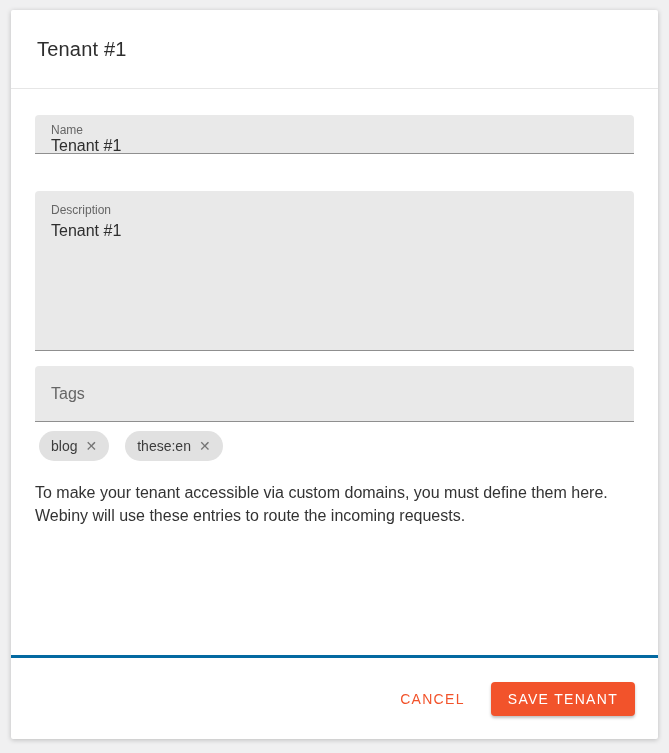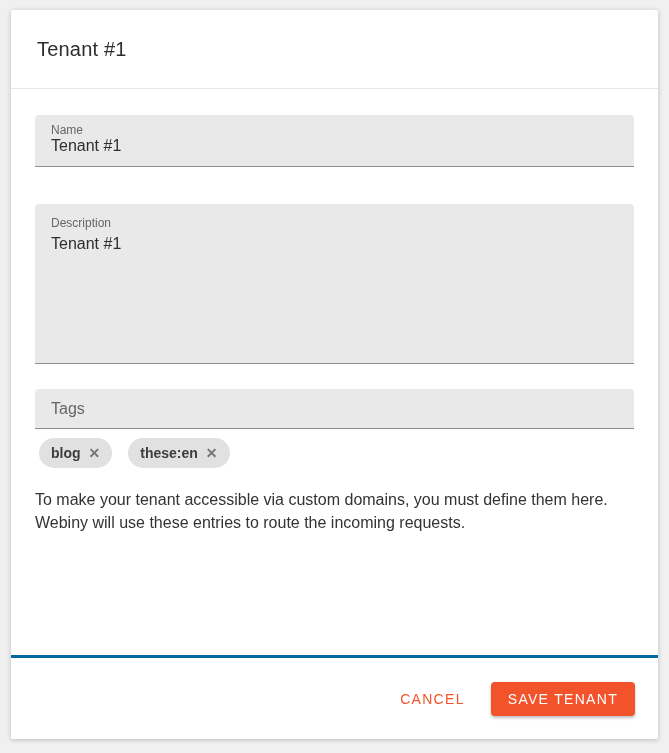--- a/index.html
+++ b/index.html
@@ -30,38 +30,38 @@
   .dialog-header{
     flex:0 0 79px;display:flex;align-items:center;
     padding:0 26px;border-bottom:1px solid var(--divider);
   }
   .dialog-title{font-size:20px;font-weight:400;color:var(--text-primary);letter-spacing:.2px;}
   .dialog-content{flex:1;padding:26px 24px 0;}
   .text-field{
     position:relative;background:var(--field-fill);
     border-radius:4px 4px 0 0;border-bottom:1px solid var(--field-border);
   }
-  .tf-name{height:52px;}
+  .tf-name{height:39px;}
   .tf-desc{margin-top:37px;height:160px;}
-  .tf-tags{margin-top:25px;height:40px;}
+  .tf-tags{margin-top:15px;height:56px;}
   .field-label{position:absolute;left:16px;font-size:12px;color:var(--text-secondary);}
   .tf-name .field-label{top:8px;}
   .tf-desc .field-label{top:12px;}
   .tf-tags .field-label{font-size:16px;top:50%;transform:translateY(-50%);}
   .field-input{
     position:absolute;left:16px;right:16px;top:22px;
     border:none;background:transparent;outline:none;padding:0;
     font-family:inherit;font-size:16px;color:var(--text-primary);
   }
   .field-textarea{
     position:absolute;left:16px;right:16px;top:31px;height:118px;
     border:none;background:transparent;outline:none;resize:none;padding:0;
     font-family:inherit;font-size:16px;color:var(--text-primary);
   }
-  .chips-row{margin-top:9px;display:flex;gap:16px;padding-left:4px;font-weight:bold;}
+  .chips-row{margin-top:9px;display:flex;gap:16px;padding-left:4px;}
   .chip{
     display:inline-flex;align-items:center;height:30px;padding:0 12px;
     background:var(--chip-bg);border-radius:15px;
     font-size:14px;color:#3C3C3C;
   }
   .chip-remove{margin-left:8px;font-size:14px;color:#757575;cursor:pointer;line-height:1;}
   .section-header{margin-top:66px;display:flex;align-items:center;justify-content:space-between;}
   .section-title{font-size:12px;letter-spacing:2.2px;color:var(--text-primary);}
   .add-fqdn{
     border:none;background:none;padding:0;cursor:pointer;

